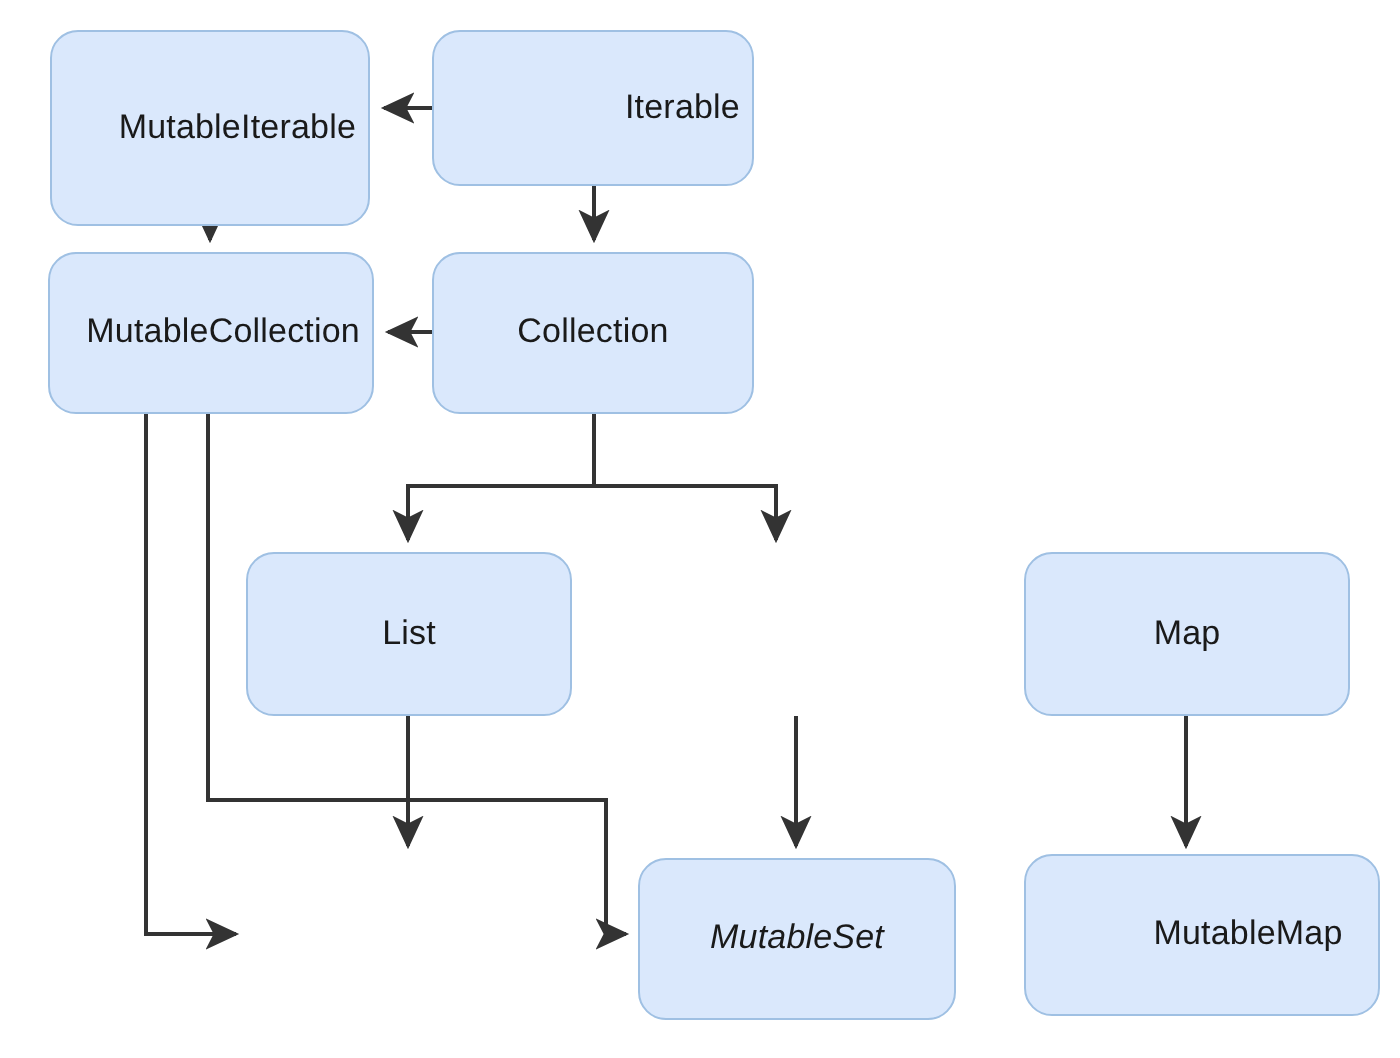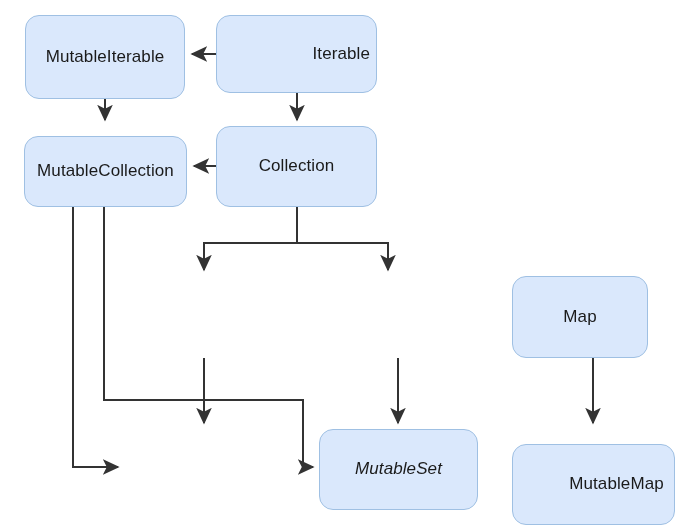--- a/index.html
+++ b/index.html
@@ -80,44 +80,47 @@
       <path d="M 398,358 L 398,423" marker-end="url(#arrowhead)"></path>
 
       <path d="M 593,358 L 593,423" marker-end="url(#arrowhead)"></path>
 
       <path d="M 73,207 L 73,467 L 118,467" marker-end="url(#arrowhead)"></path>
 
       <path d="M 104,207 L 104,400 L 303,400 L 303,467 L 313,467" marker-end="url(#arrowhead)"></path>
     </g>
   </svg>
 
-  <div class="node" style="left:25px; top:15px; width:160px; height:84px;">
+  <div class="node" style="left:25px; top:15px; width:160px; height:98px;justify-content:flex-end;">
     <span class="node-label">MutableIterable</span>
   </div>
 
   <div class="node" style="left:216px; top:15px; width:161px; height:78px;justify-content:flex-end;">
     <span class="node-label">Iterable</span>
   </div>
 
-  <div class="node" style="left:24px; top:136px; width:163px; height:71px;">
+  <div class="node" style="left:24px; top:126px; width:163px; height:81px;justify-content:flex-end;">
     <span class="node-label">MutableCollection</span>
   </div>
 
   <div class="node" style="left:216px; top:126px; width:161px; height:81px;">
     <span class="node-label">Collection</span>
   </div>
 
+  <div class="node" style="left:123px; top:276px; width:163px; height:82px;">
+    <span class="node-label">List</span>
+  </div>
 
 
-  <div class="node" style="left:512px; top:276px; width:136px; height:82px;">
+  <div class="node" style="left:512px; top:276px; width:163px; height:82px;">
     <span class="node-label">Map</span>
   </div>
 
 
   <div class="node" style="left:319px; top:429px; width:159px; height:81px;font-style:italic;">
     <span class="node-label">MutableSet</span>
   </div>
 
-  <div class="node" style="left:512px; top:444px; width:163px; height:81px;padding-left:46px;">
+  <div class="node" style="left:512px; top:427px; width:178px; height:81px;padding-left:46px;">
     <span class="node-label">MutableMap</span>
   </div>
 
 </div>
 
 </body></html>

